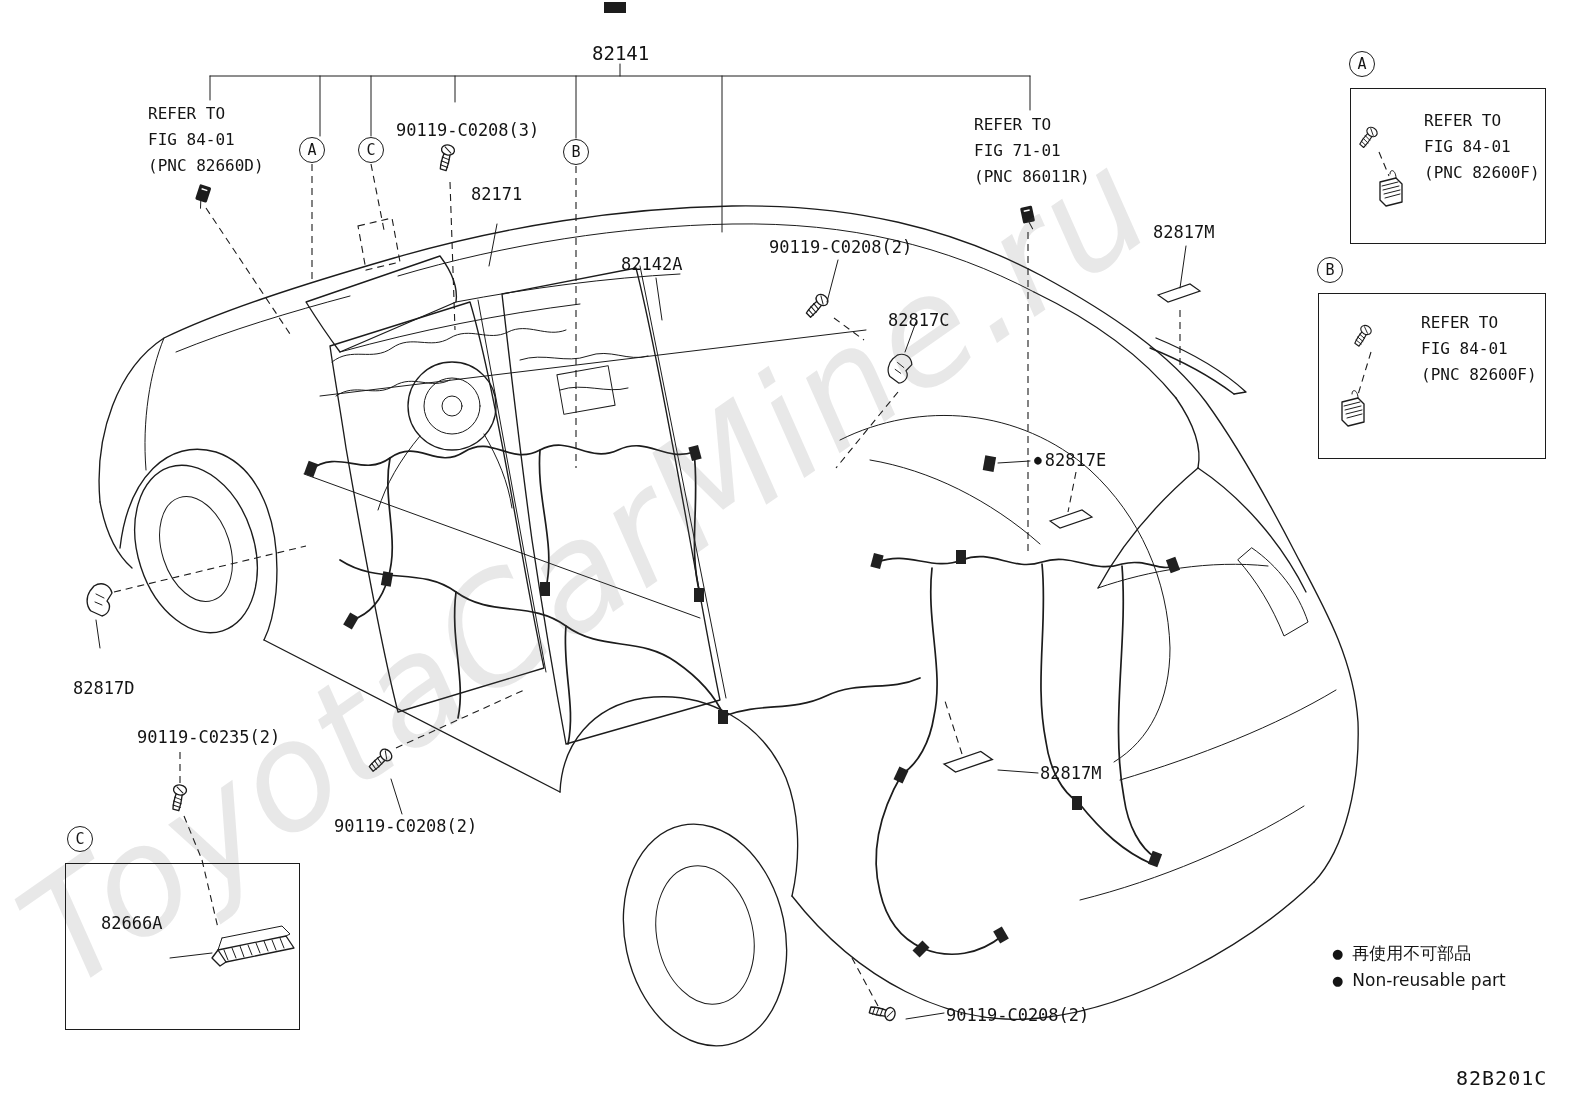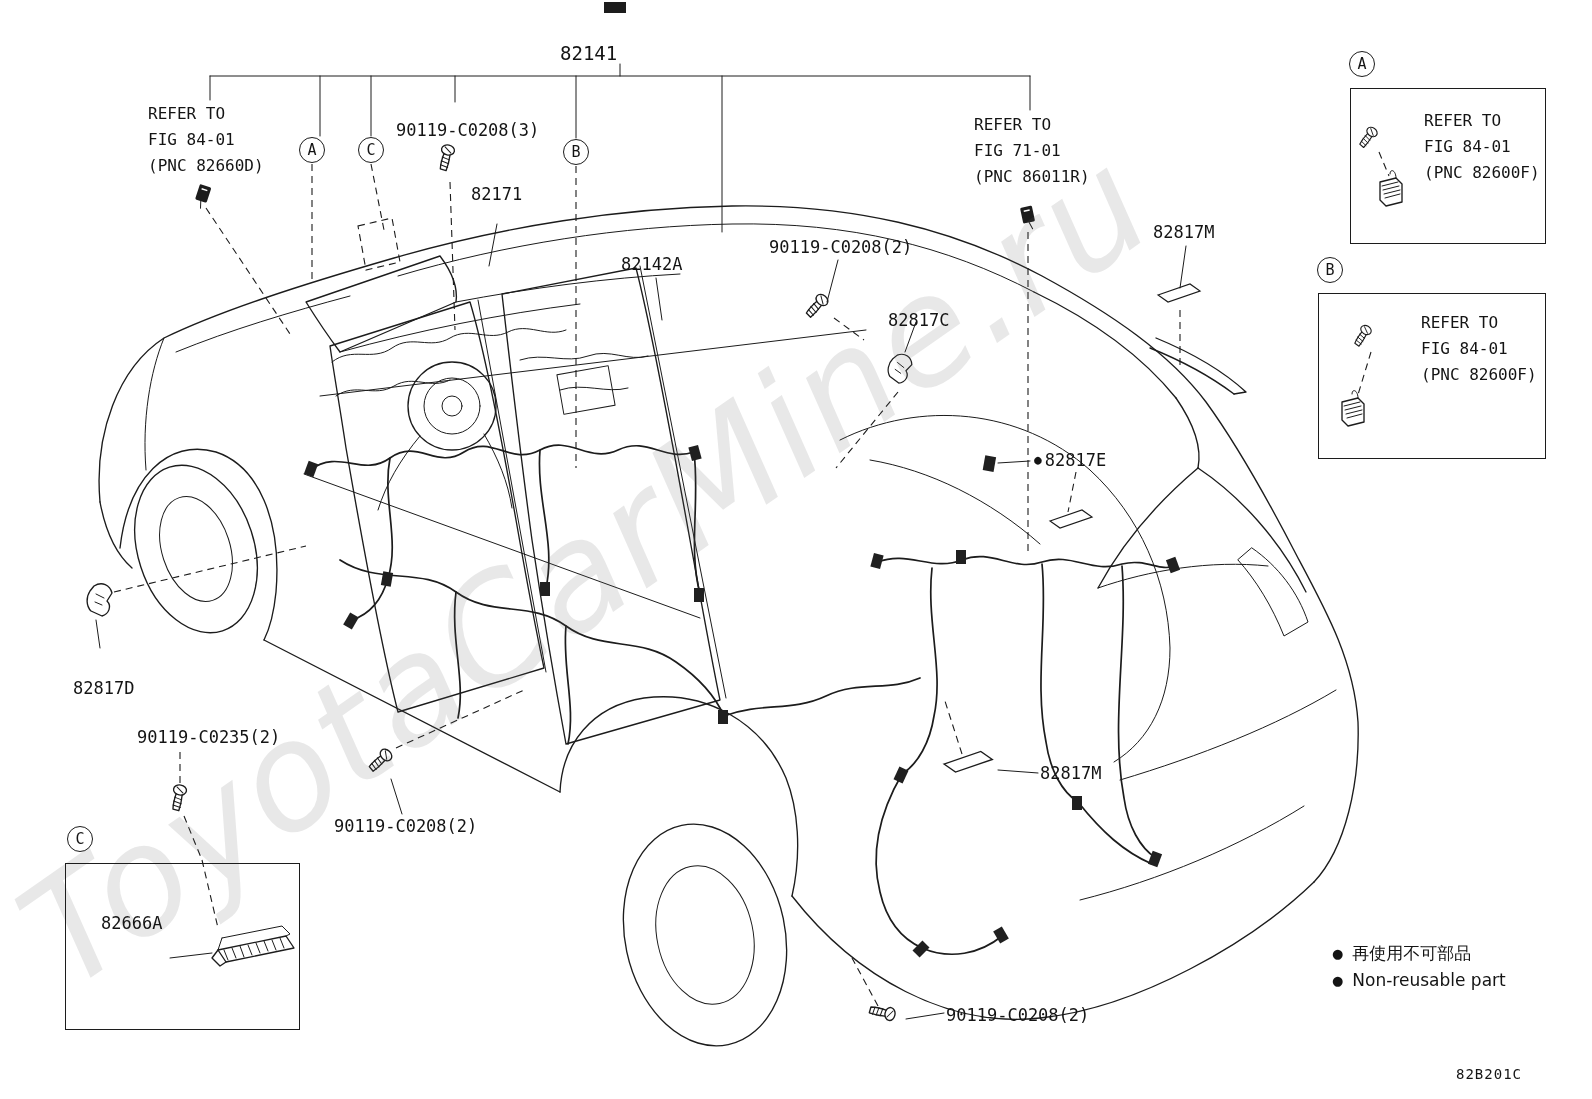--- a/index.html
+++ b/index.html
@@ -16,21 +16,21 @@
   .art .solidfill{fill:#1c1c1c;stroke:none}
   .lbl{position:absolute;font-size:17px;white-space:nowrap}
   .lbl.big{font-size:19px}
   .refer{position:absolute;font-size:16px;line-height:26px;white-space:nowrap}
   .callout{position:absolute;width:26px;height:26px;border:1.6px solid #1c1c1c;border-radius:50%;
            display:flex;align-items:center;justify-content:center;font-size:15px;background:#fff}
   .refbox{position:absolute;border:1.6px solid #1c1c1c;background:transparent}
   .legendrow{position:absolute;font-family:"DejaVu Sans","Liberation Sans",sans-serif;
              font-size:17px;white-space:nowrap;display:flex;align-items:center;gap:9px}
   .legendrow .dot{font-size:13px}
-  .code{position:absolute;font-size:14px;letter-spacing:1px}
+  .code{position:absolute;font-size:20px;letter-spacing:1px}
   .bullet{font-size:13px;margin-right:3px;vertical-align:2px}
   .watermark{position:absolute;left:40px;top:865px;transform:rotate(-35deg);transform-origin:0 50%;
              font-size:148px;font-style:italic;font-family:"DejaVu Sans","Liberation Sans",sans-serif;
              color:rgba(95,95,95,0.14);letter-spacing:2px;white-space:nowrap;pointer-events:none}
 </style>
 </head>
 <body>
 
 <div class="stage">
 
@@ -234,21 +234,21 @@
     <g transform="translate(212,932)">
       <path class="ln thin" d="M10,6 L70,-6 L78,2 L74,4 M10,6 L6,18"></path>
       <path class="ln" d="M6,18 L74,4 L82,16 L14,30 Z"></path>
       <path class="ln thin" d="M12,18 L16,28 M20,16 L24,26 M28,14 L32,25 M36,13 L40,23 M44,11 L48,21 M52,9 L56,19 M60,8 L64,18 M68,6 L72,16"></path>
       <path class="ln" d="M6,18 L0,26 L8,34 L14,30"></path>
     </g>
   </svg>
 
   <div class="watermark">ToyotaCarMine.ru</div>
 
-  <div class="lbl big" style="left:560px;top:42px">82141</div>
+  <div class="lbl big" style="left:592px;top:42px">82141</div>
 
   <div class="refer" style="left:148px;top:101px">
     <div>REFER TO</div>
     <div>FIG 84-01</div>
     <div>(PNC 82660D)</div>
   </div>
 
   <div class="lbl" style="left:396px;top:120px">90119-C0208(3)</div>
 
   <div class="lbl" style="left:471px;top:184px">82171</div>

